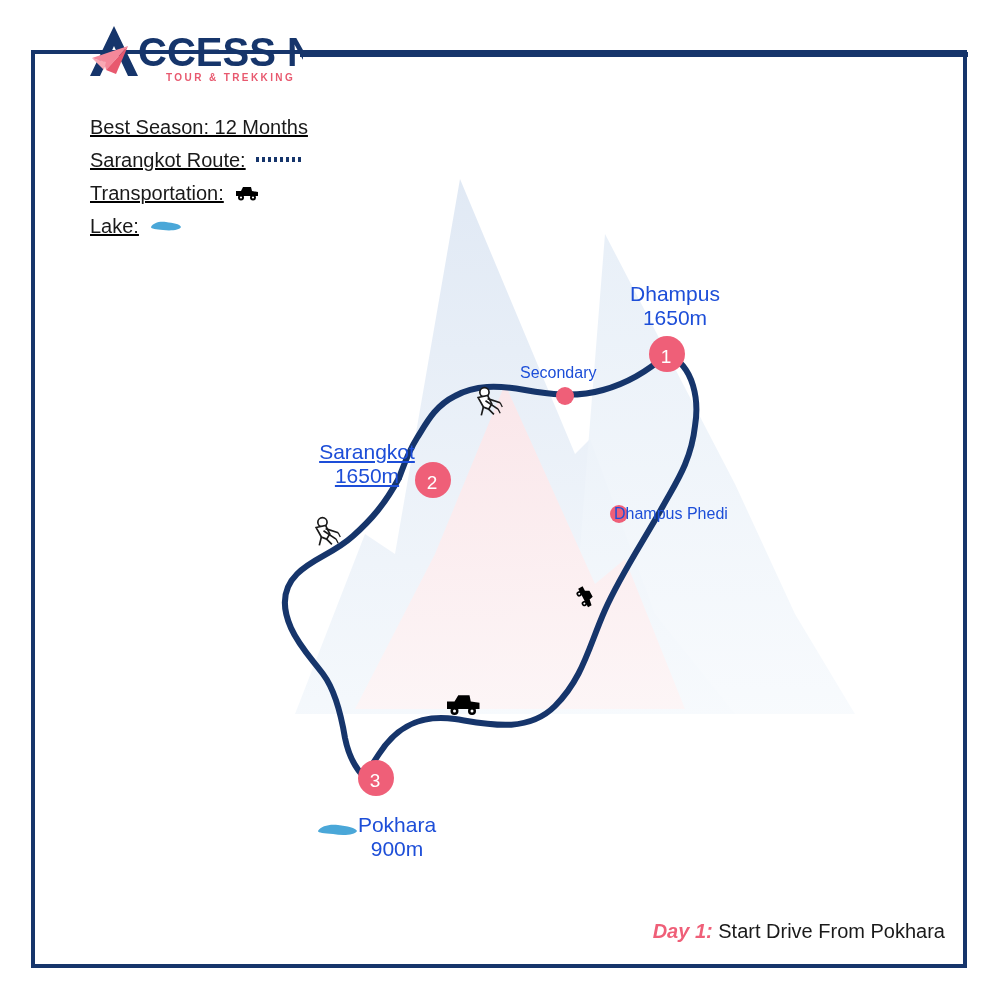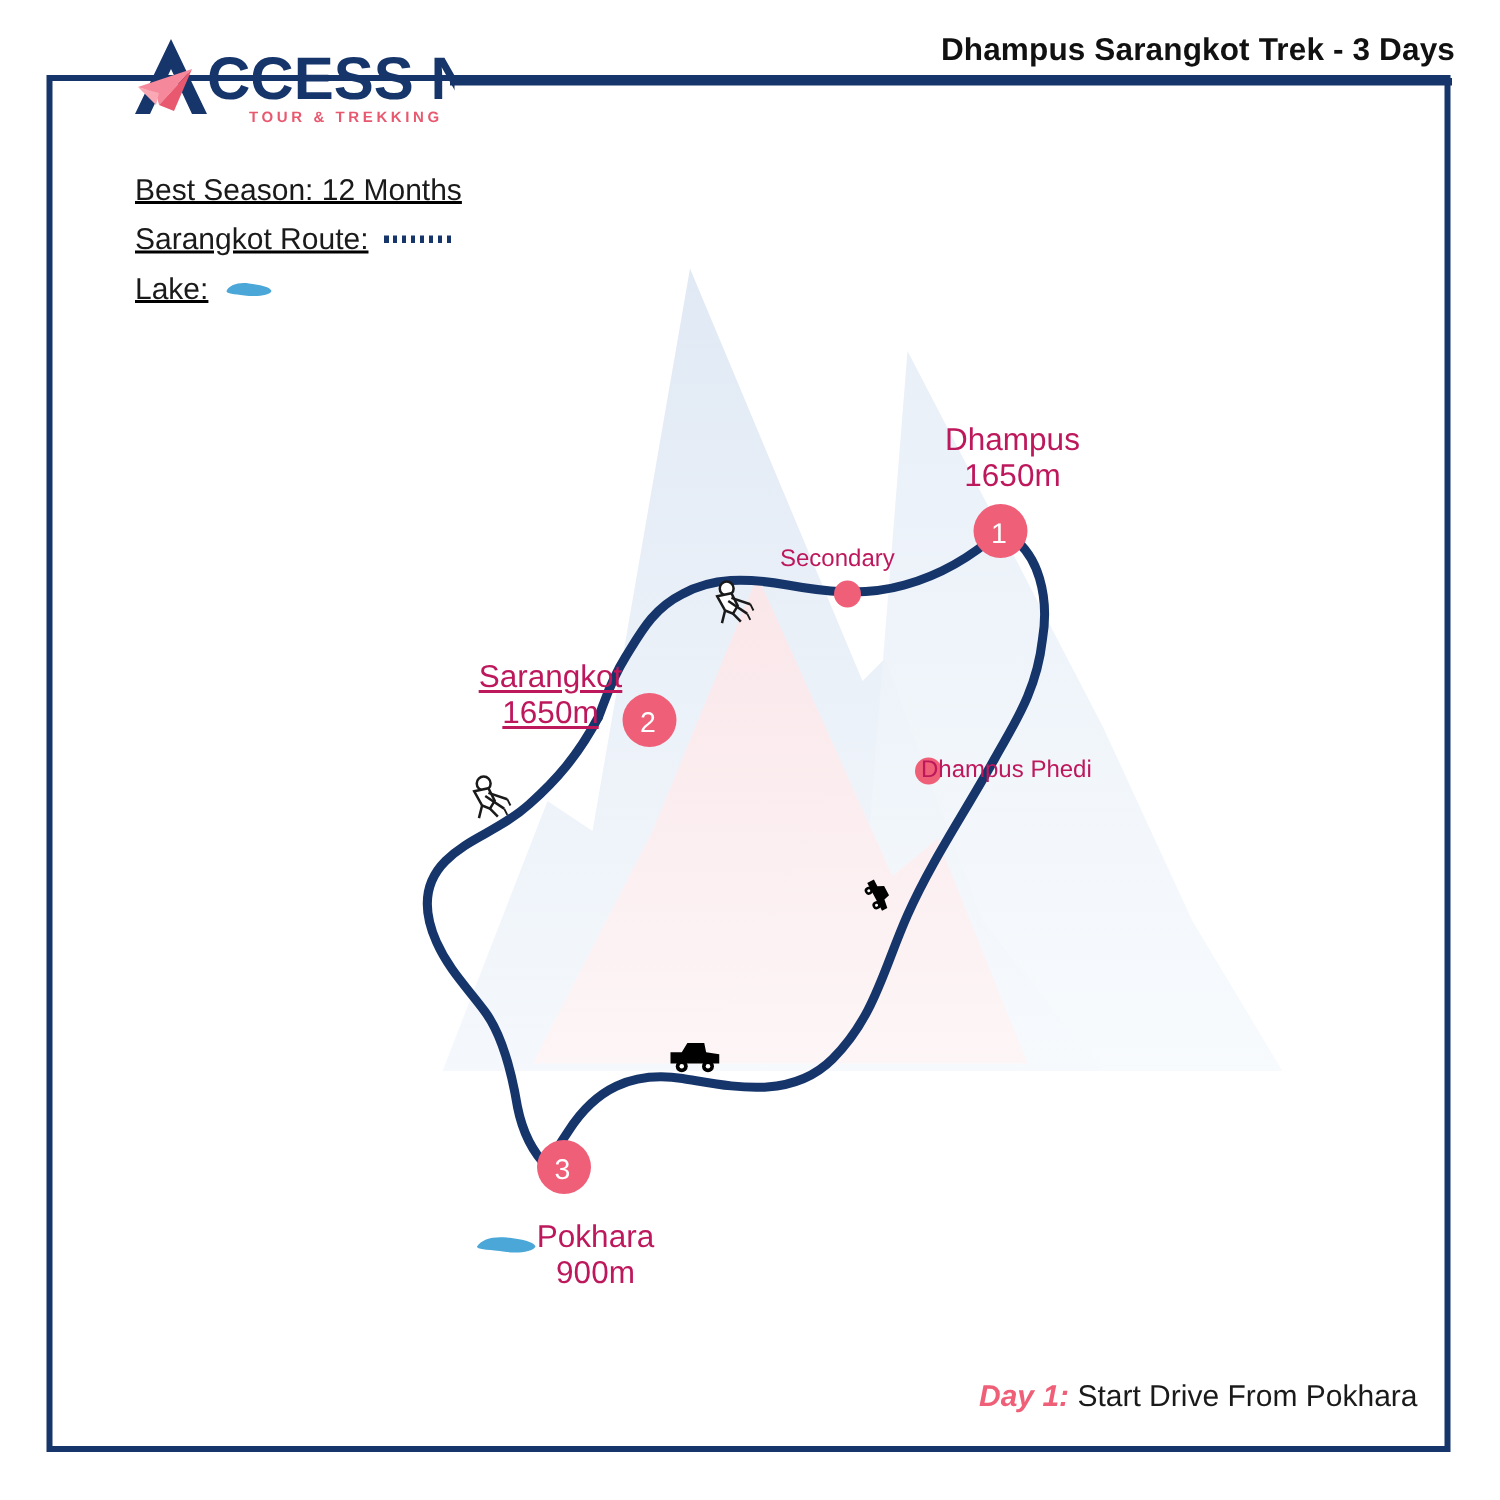--- a/index.html
+++ b/index.html
@@ -109,21 +109,21 @@
     left: 35px;
     top: 54px;
     width: 930px;
     height: 912px;
   }
   .map svg { display: block; }
 
   
   .lbl {
     position: absolute;
-    color: #be185d;
+    color: #1d4ed8;
     white-space: nowrap;
     line-height: 1.15;
   }
   .lbl-major {
     font-size: 21px;
     text-align: center;
   }
   .lbl-minor {
     font-size: 16px;
   }
@@ -166,36 +166,47 @@
 
       <path d="M4 40 L40 28 L18 52 L16 44 Z" fill="#f5889a"></path>
       <path d="M18 52 L40 28 L28 56 Z" fill="#e8596f"></path>
       <path d="M4 40 L18 44 L16 52 Z" fill="#f9a8b4"></path>
 
       <text x="50" y="48" font-family="Liberation Sans, sans-serif" font-size="40" font-weight="bold" fill="#16356b">CCESS NEPAL</text>
       <text x="78" y="63" font-family="Liberation Sans, sans-serif" font-size="10" font-weight="bold" letter-spacing="2.4" fill="#e8596f">TOUR &amp; TREKKING</text>
     </svg>
   </div>
 
-  <div class="doc-title">Dhampus Sarangkot Trek - 3 Days</div>
 
   <div class="legend">
 
     <div class="legend-row">
       <span class="legend-label">Best Season: 12 Months</span>
     </div>
 
 
     <div class="legend-row">
       <span class="legend-label">Sarangkot Route:</span>
       <span class="legend-swatch">
         <span class="sw-dotted"></span>
       </span>
     </div>
 
+    <div class="legend-row">
+      <span class="legend-label">Transportation:</span>
+      <span class="legend-swatch">
+        <svg class="sw-jeep" width="26" height="18" viewBox="0 0 26 18">
+          <path d="M2 11 L2 7 L7 7 L9 3 L17 3 L18 7 L24 8 L24 12 L2 12 Z" fill="#000"></path>
+          <circle cx="7" cy="13.5" r="3" fill="#000"></circle>
+          <circle cx="19" cy="13.5" r="3" fill="#000"></circle>
+          <circle cx="7" cy="13.5" r="1.1" fill="#fff"></circle>
+          <circle cx="19" cy="13.5" r="1.1" fill="#fff"></circle>
+        </svg>
+      </span>
+    </div>
 
     <div class="legend-row">
       <span class="legend-label">Lake:</span>
       <span class="legend-swatch">
         <svg class="sw-lake" width="34" height="14" viewBox="0 0 34 14">
           <path d="M2 8 C4 4, 10 2, 17 3 C24 4, 31 5, 32 8 C31 11, 22 12, 14 11 C7 10, 2 10, 2 8 Z" fill="#4aa7d8"></path>
         </svg>
       </span>
     </div>
   </div>

